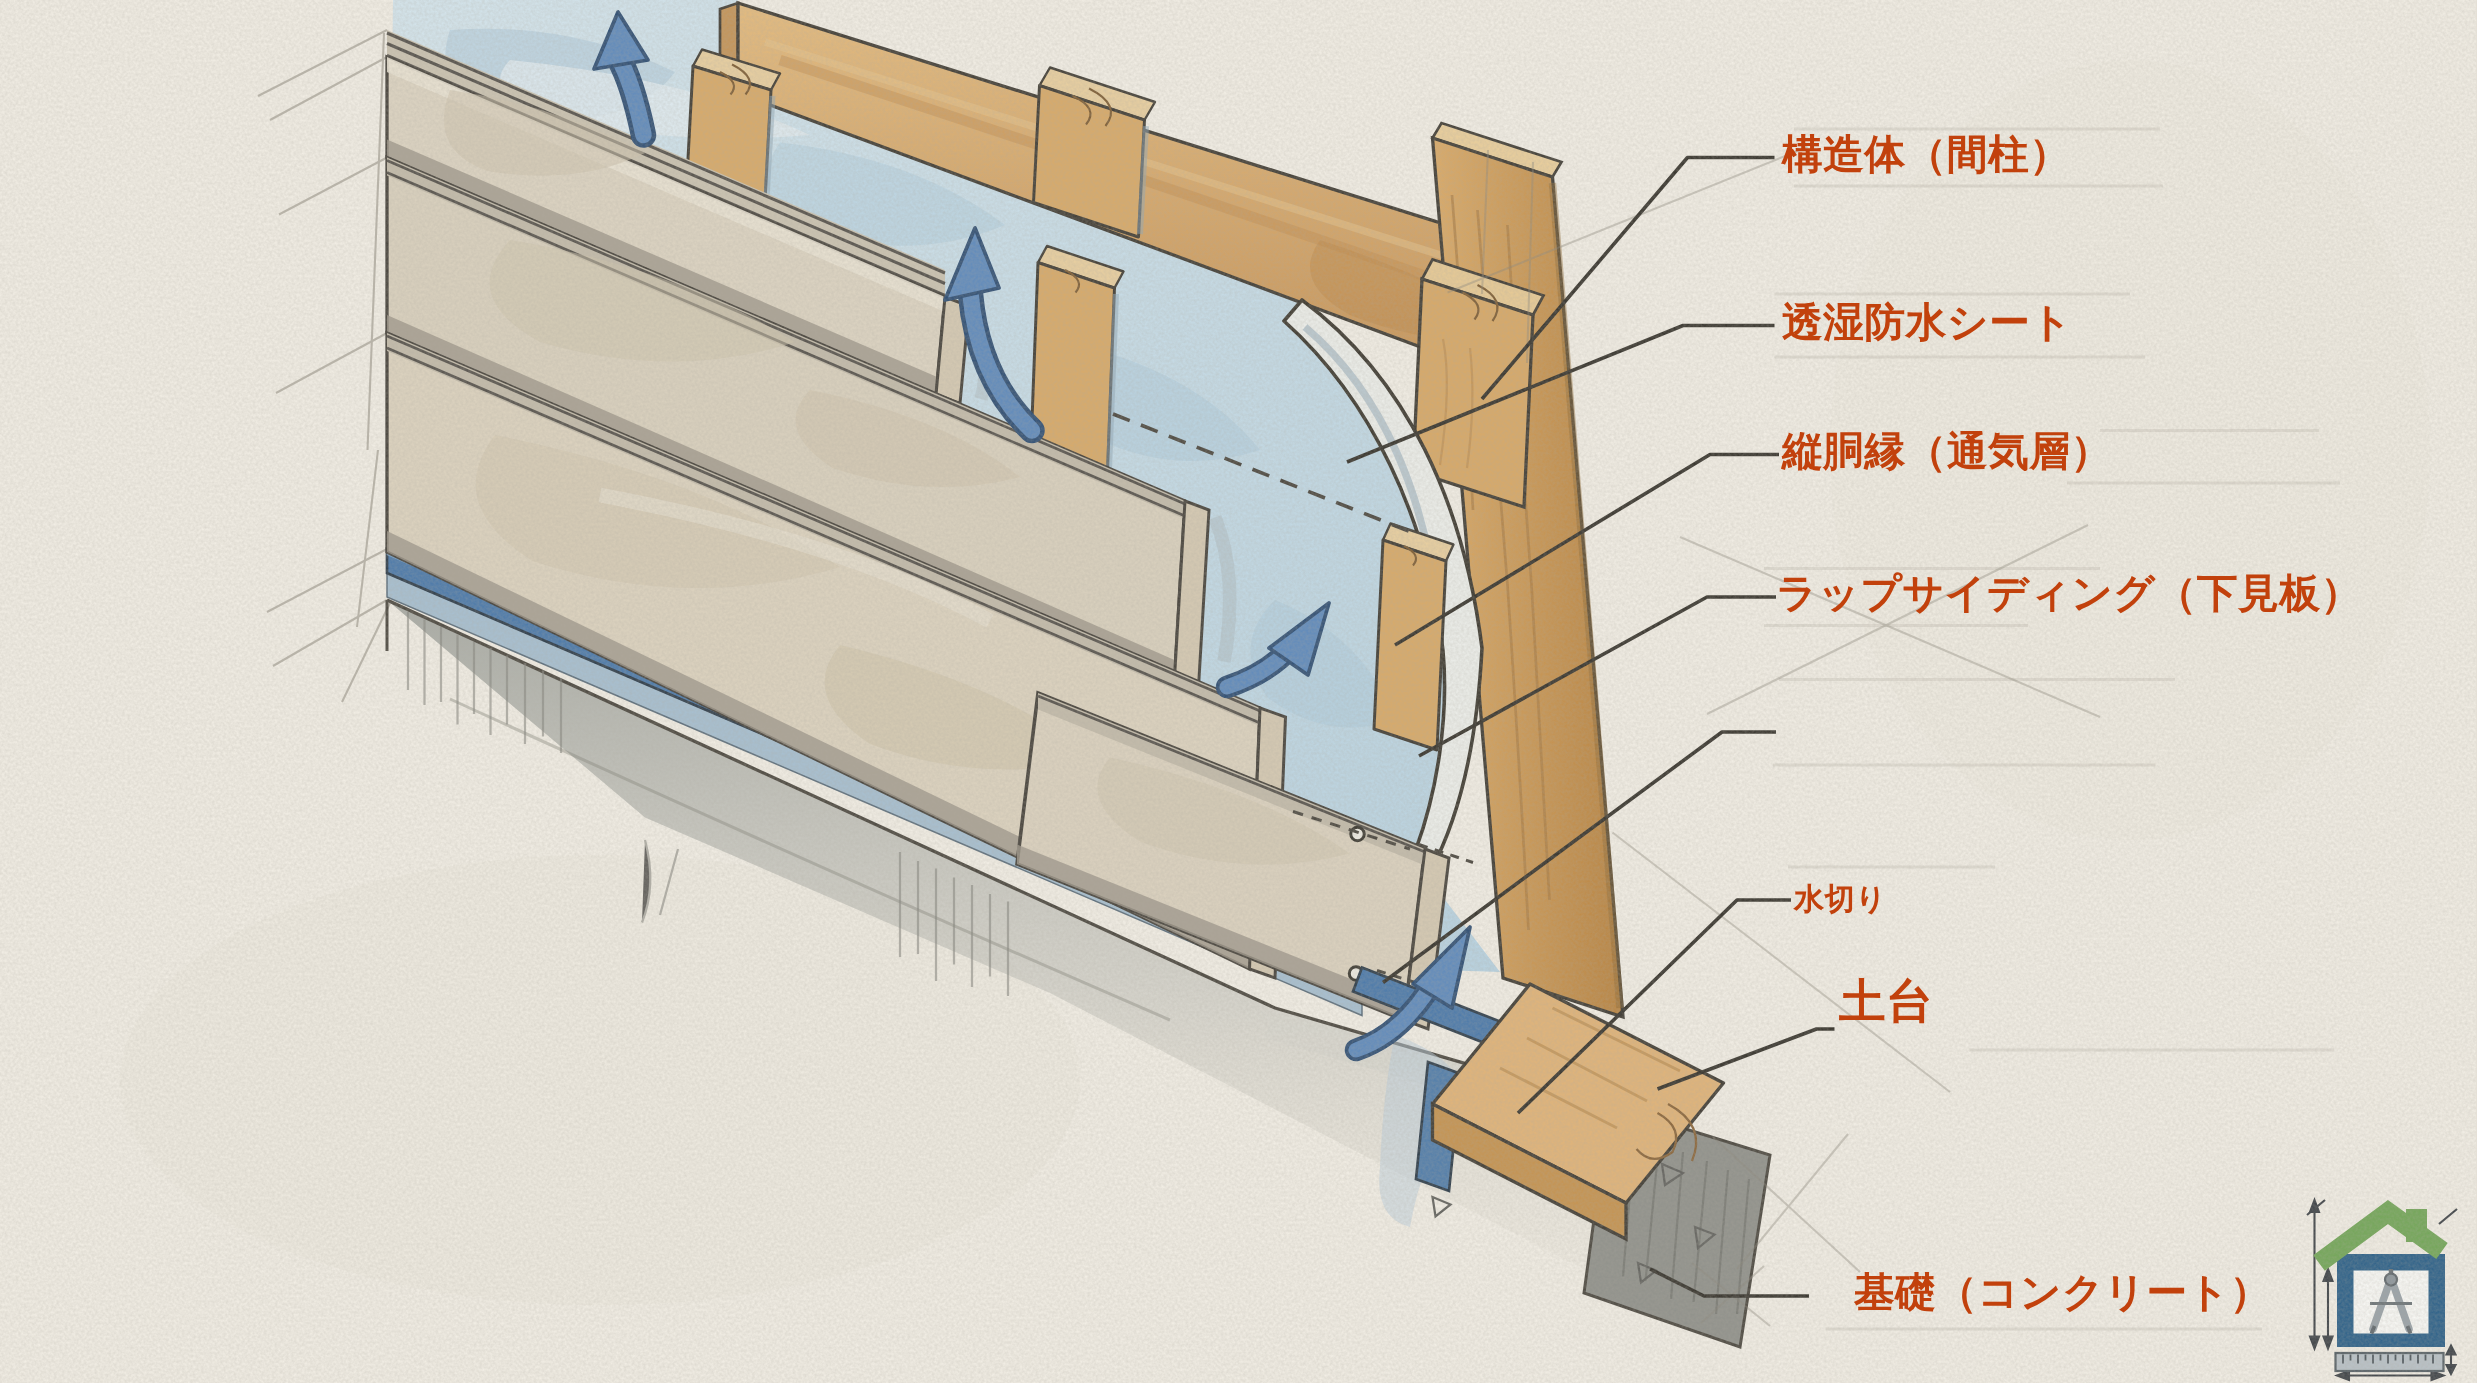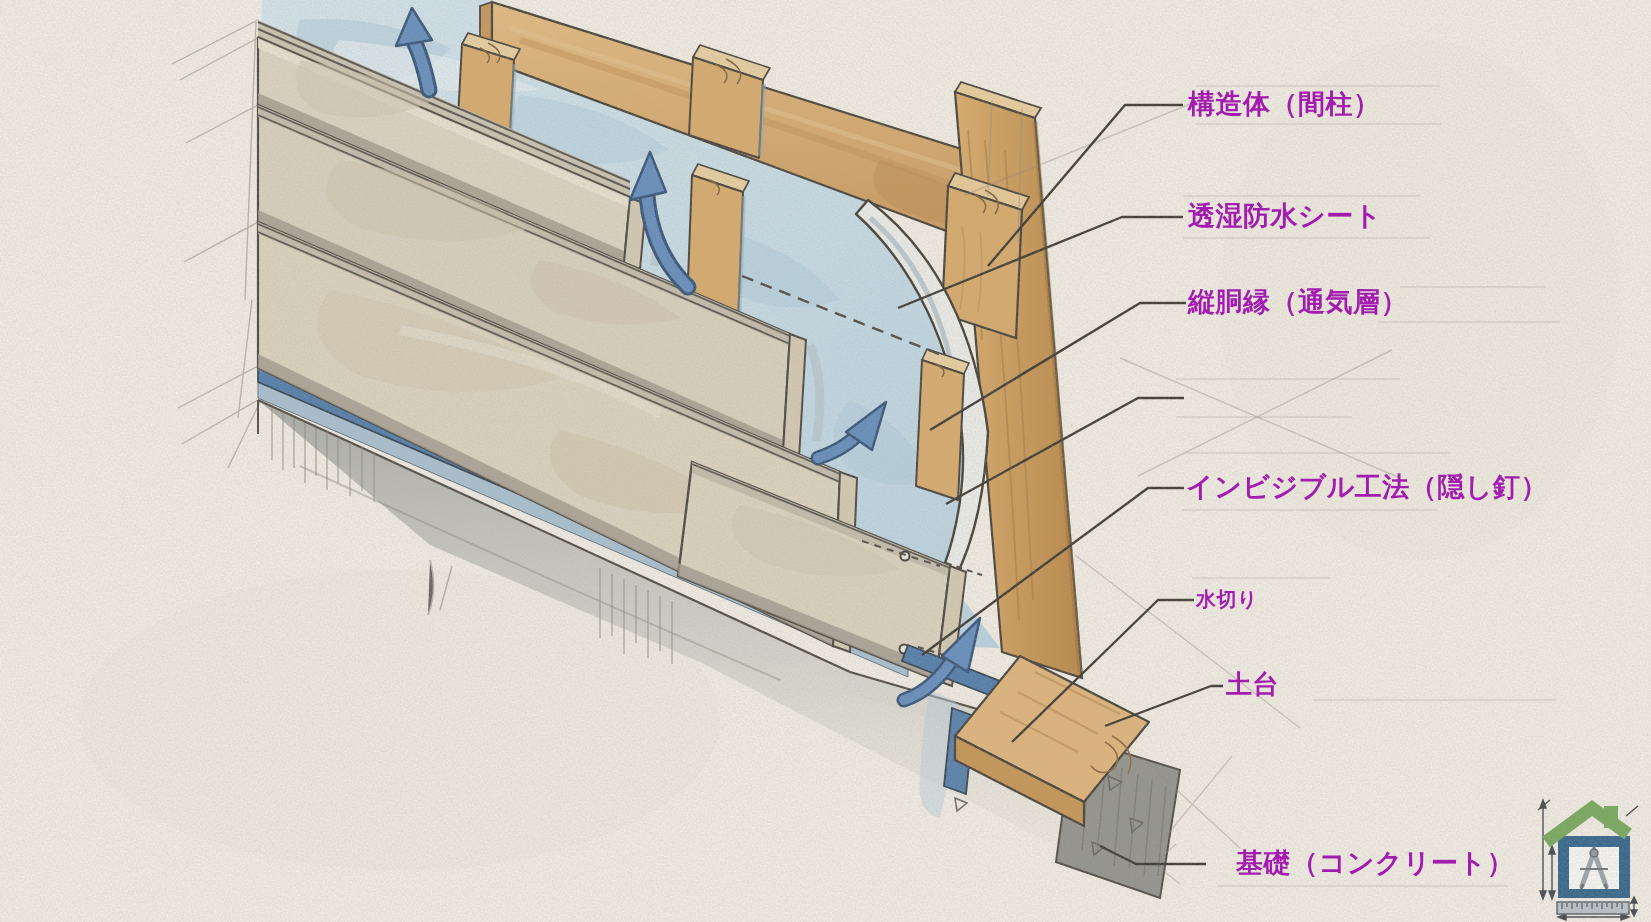--- a/index.html
+++ b/index.html
@@ -2,21 +2,21 @@
 <html><head>
 <meta charset="utf-8">
 <style>
   html,body{margin:0;padding:0;background:#dcd8cc;}
   #stage{position:relative;width:1651px;height:922px;overflow:hidden;background:#f4f0e7;
          font-family:"DejaVu Sans","Liberation Sans",sans-serif;}
   #scene{position:absolute;left:0;top:0;}
   #label-layer{position:absolute;left:0;top:0;width:100%;height:100%;pointer-events:none;}
   .lbl{position:absolute;white-space:nowrap;transform:translateY(-53%);
        font:600 27px/1.2 "DejaVu Sans","Liberation Sans",sans-serif;
-       color:#a21caf;letter-spacing:.5px;}
+       color:#c2410c;letter-spacing:.5px;}
 </style>
 </head>
 <body>
 
 <div id="stage">
 <svg id="scene" width="1651" height="922" viewBox="0 0 1651 922">
   <defs>
     <linearGradient id="gradWoodRail" x1="0" y1="0" x2="0" y2="1">
       <stop offset="0" stop-color="#e6bc7e"></stop>
           <stop offset="1" stop-color="#c79254"></stop>
@@ -319,18 +319,18 @@
     </g>
   </g>
 
   <rect x="0" y="0" width="1651" height="922" filter="url(#grain)"></rect>
 </svg>
 
 <div id="label-layer">
       <div class="lbl" style="left: 1188px; top: 105px; font-size: 27px;">構造体（間柱）</div>
       <div class="lbl" style="left: 1188px; top: 217px; font-size: 27px;">透湿防水シート</div>
       <div class="lbl" style="left: 1188px; top: 303px; font-size: 27px;">縦胴縁（通気層）</div>
-      <div class="lbl" style="left: 1186px; top: 488px; font-size: 27px;">インビジブル工法（隠し釘）</div>
+      <div class="lbl" style="left: 1184px; top: 398px; font-size: 27px;">ラップサイディング（下見板）</div>
       <div class="lbl" style="left: 1196px; top: 600px; font-size: 20px;">水切り</div>
-      <div class="lbl" style="left: 1226px; top: 686px; font-size: 26px;">土台</div>
+      <div class="lbl" style="left: 1226px; top: 670px; font-size: 31px;">土台</div>
       <div class="lbl" style="left: 1212px; top: 864px; font-size: 27px; margin-left: 24px;">基礎（コンクリート）</div>
     </div>
 </div>
 
 </body></html>

